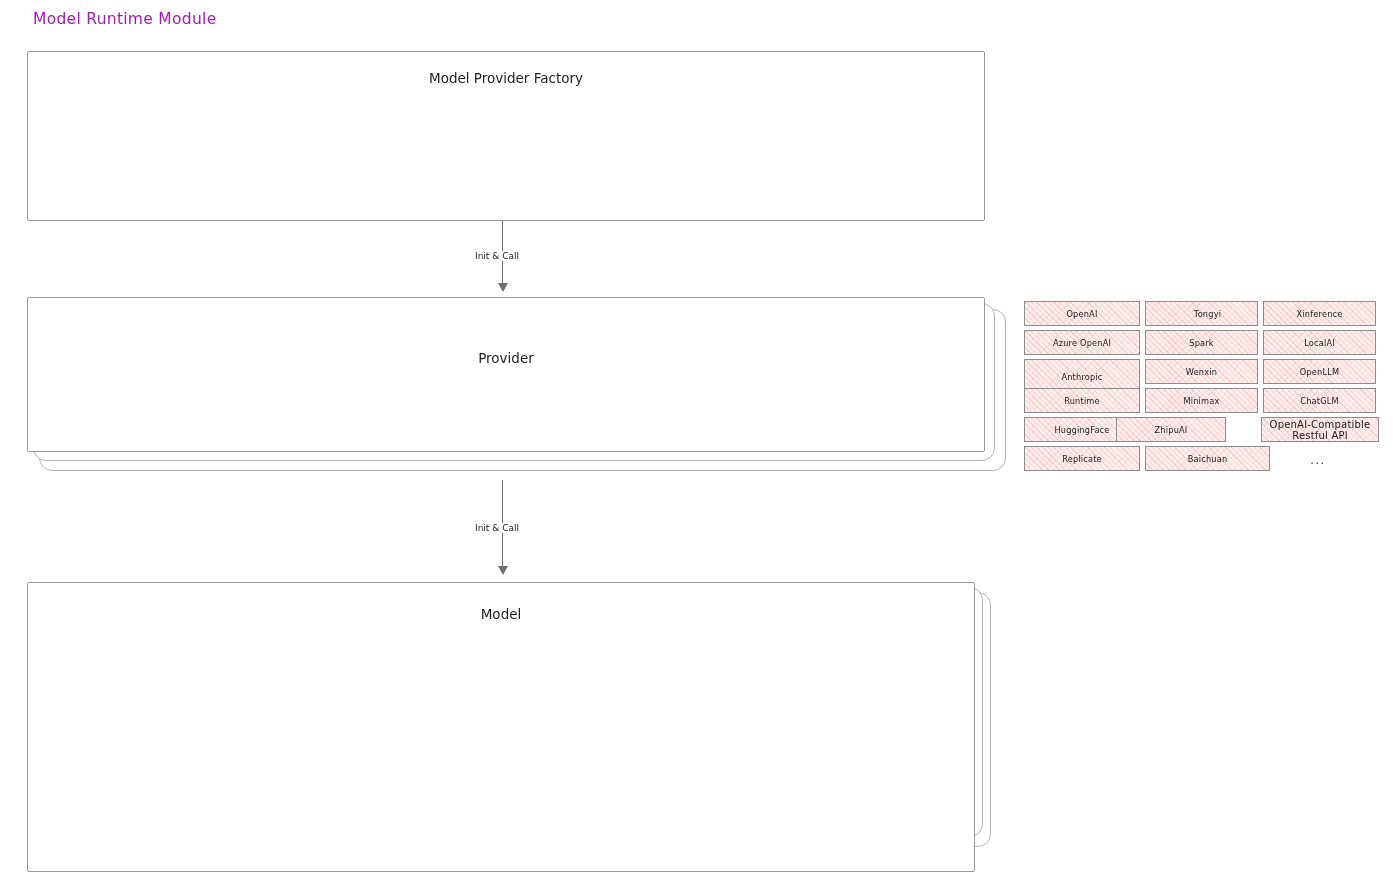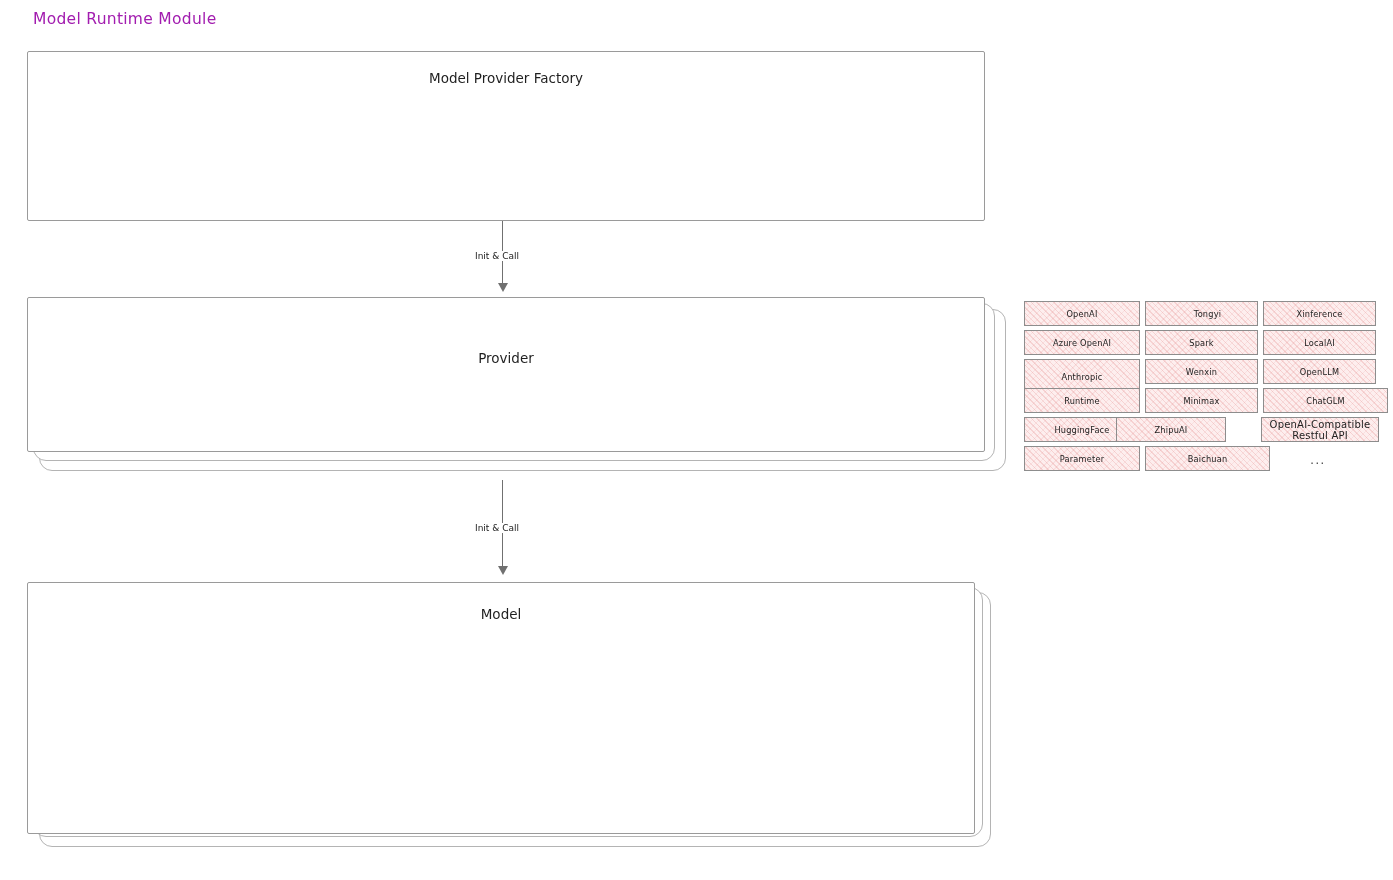--- a/index.html
+++ b/index.html
@@ -205,21 +205,21 @@
 <div class="chip hatch-pink" style="left:1024px; top:359px; width:116px; height:36px;">
   <span>Anthropic</span>
 </div>
 <div class="chip hatch-pink" style="left:1024px; top:388px; width:116px; height:25px;">
   <span>Runtime</span>
 </div>
 <div class="chip hatch-pink" style="left:1024px; top:417px; width:116px; height:25px;">
   <span>HuggingFace</span>
 </div>
 <div class="chip hatch-pink" style="left:1024px; top:446px; width:116px; height:25px;">
-  <span>Parameter</span>
+  <span>Replicate</span>
 </div>
 
 <div class="chip hatch-pink" style="left:1145px; top:301px; width:113px; height:25px;padding-left:12px;">
   <span>Tongyi</span>
 </div>
 <div class="chip hatch-pink" style="left:1145px; top:330px; width:113px; height:25px;">
   <span>Spark</span>
 </div>
 <div class="chip hatch-pink" style="left:1145px; top:359px; width:113px; height:25px;">
   <span>Wenxin</span>
@@ -236,35 +236,35 @@
 
 <div class="chip hatch-pink" style="left:1263px; top:301px; width:113px; height:25px;">
   <span>Xinference</span>
 </div>
 <div class="chip hatch-pink" style="left:1263px; top:330px; width:113px; height:25px;">
   <span>LocalAI</span>
 </div>
 <div class="chip hatch-pink" style="left:1263px; top:359px; width:113px; height:25px;">
   <span>OpenLLM</span>
 </div>
-<div class="chip hatch-pink" style="left:1263px; top:388px; width:125px; height:25px;">
+<div class="chip hatch-pink" style="left:1263px; top:388px; width:113px; height:25px;">
   <span>ChatGLM</span>
 </div>
 <div class="chip hatch-pink" style="left:1261px; top:417px; width:118px; height:25px; font-size:10px;">
   <span>OpenAI-Compatible Restful API</span>
 </div>
 <div class="ellipsis" style="left:1310px; top:452px;">...</div>
 
 <div class="arrow-line" style="left:502px; top:480px; height:88px;"></div>
 <div class="arrow-head" style="left:498px; top:566px;"></div>
 <div class="arrow-label" style="left:471px; top:523px;">Init &amp; Call</div>
 
 <div class="panel-shadow" style="left:39px; top:592px; width:952px; height:255px;"></div>
 <div class="panel-shadow" style="left:33px; top:587px; width:950px; height:250px;"></div>
-<div class="panel" style="left:27px; top:582px; width:948px; height:252px;">
+<div class="panel" style="left:27px; top:582px; width:948px; height:290px;">
   <div class="panel-title" style="top:23px;">Model</div>
 </div>
 
 <div class="tag hatch-blue" style="left:129px; top:627px; width:52px; height:21px;">
   <span>LLM</span>
 </div>
 <div class="tag white" style="left:185px; top:623px; width:71px; height:15px;">
   <span>Completion Model</span>
 </div>
 <div class="tag white" style="left:185px; top:639px; width:71px; height:15px;">

